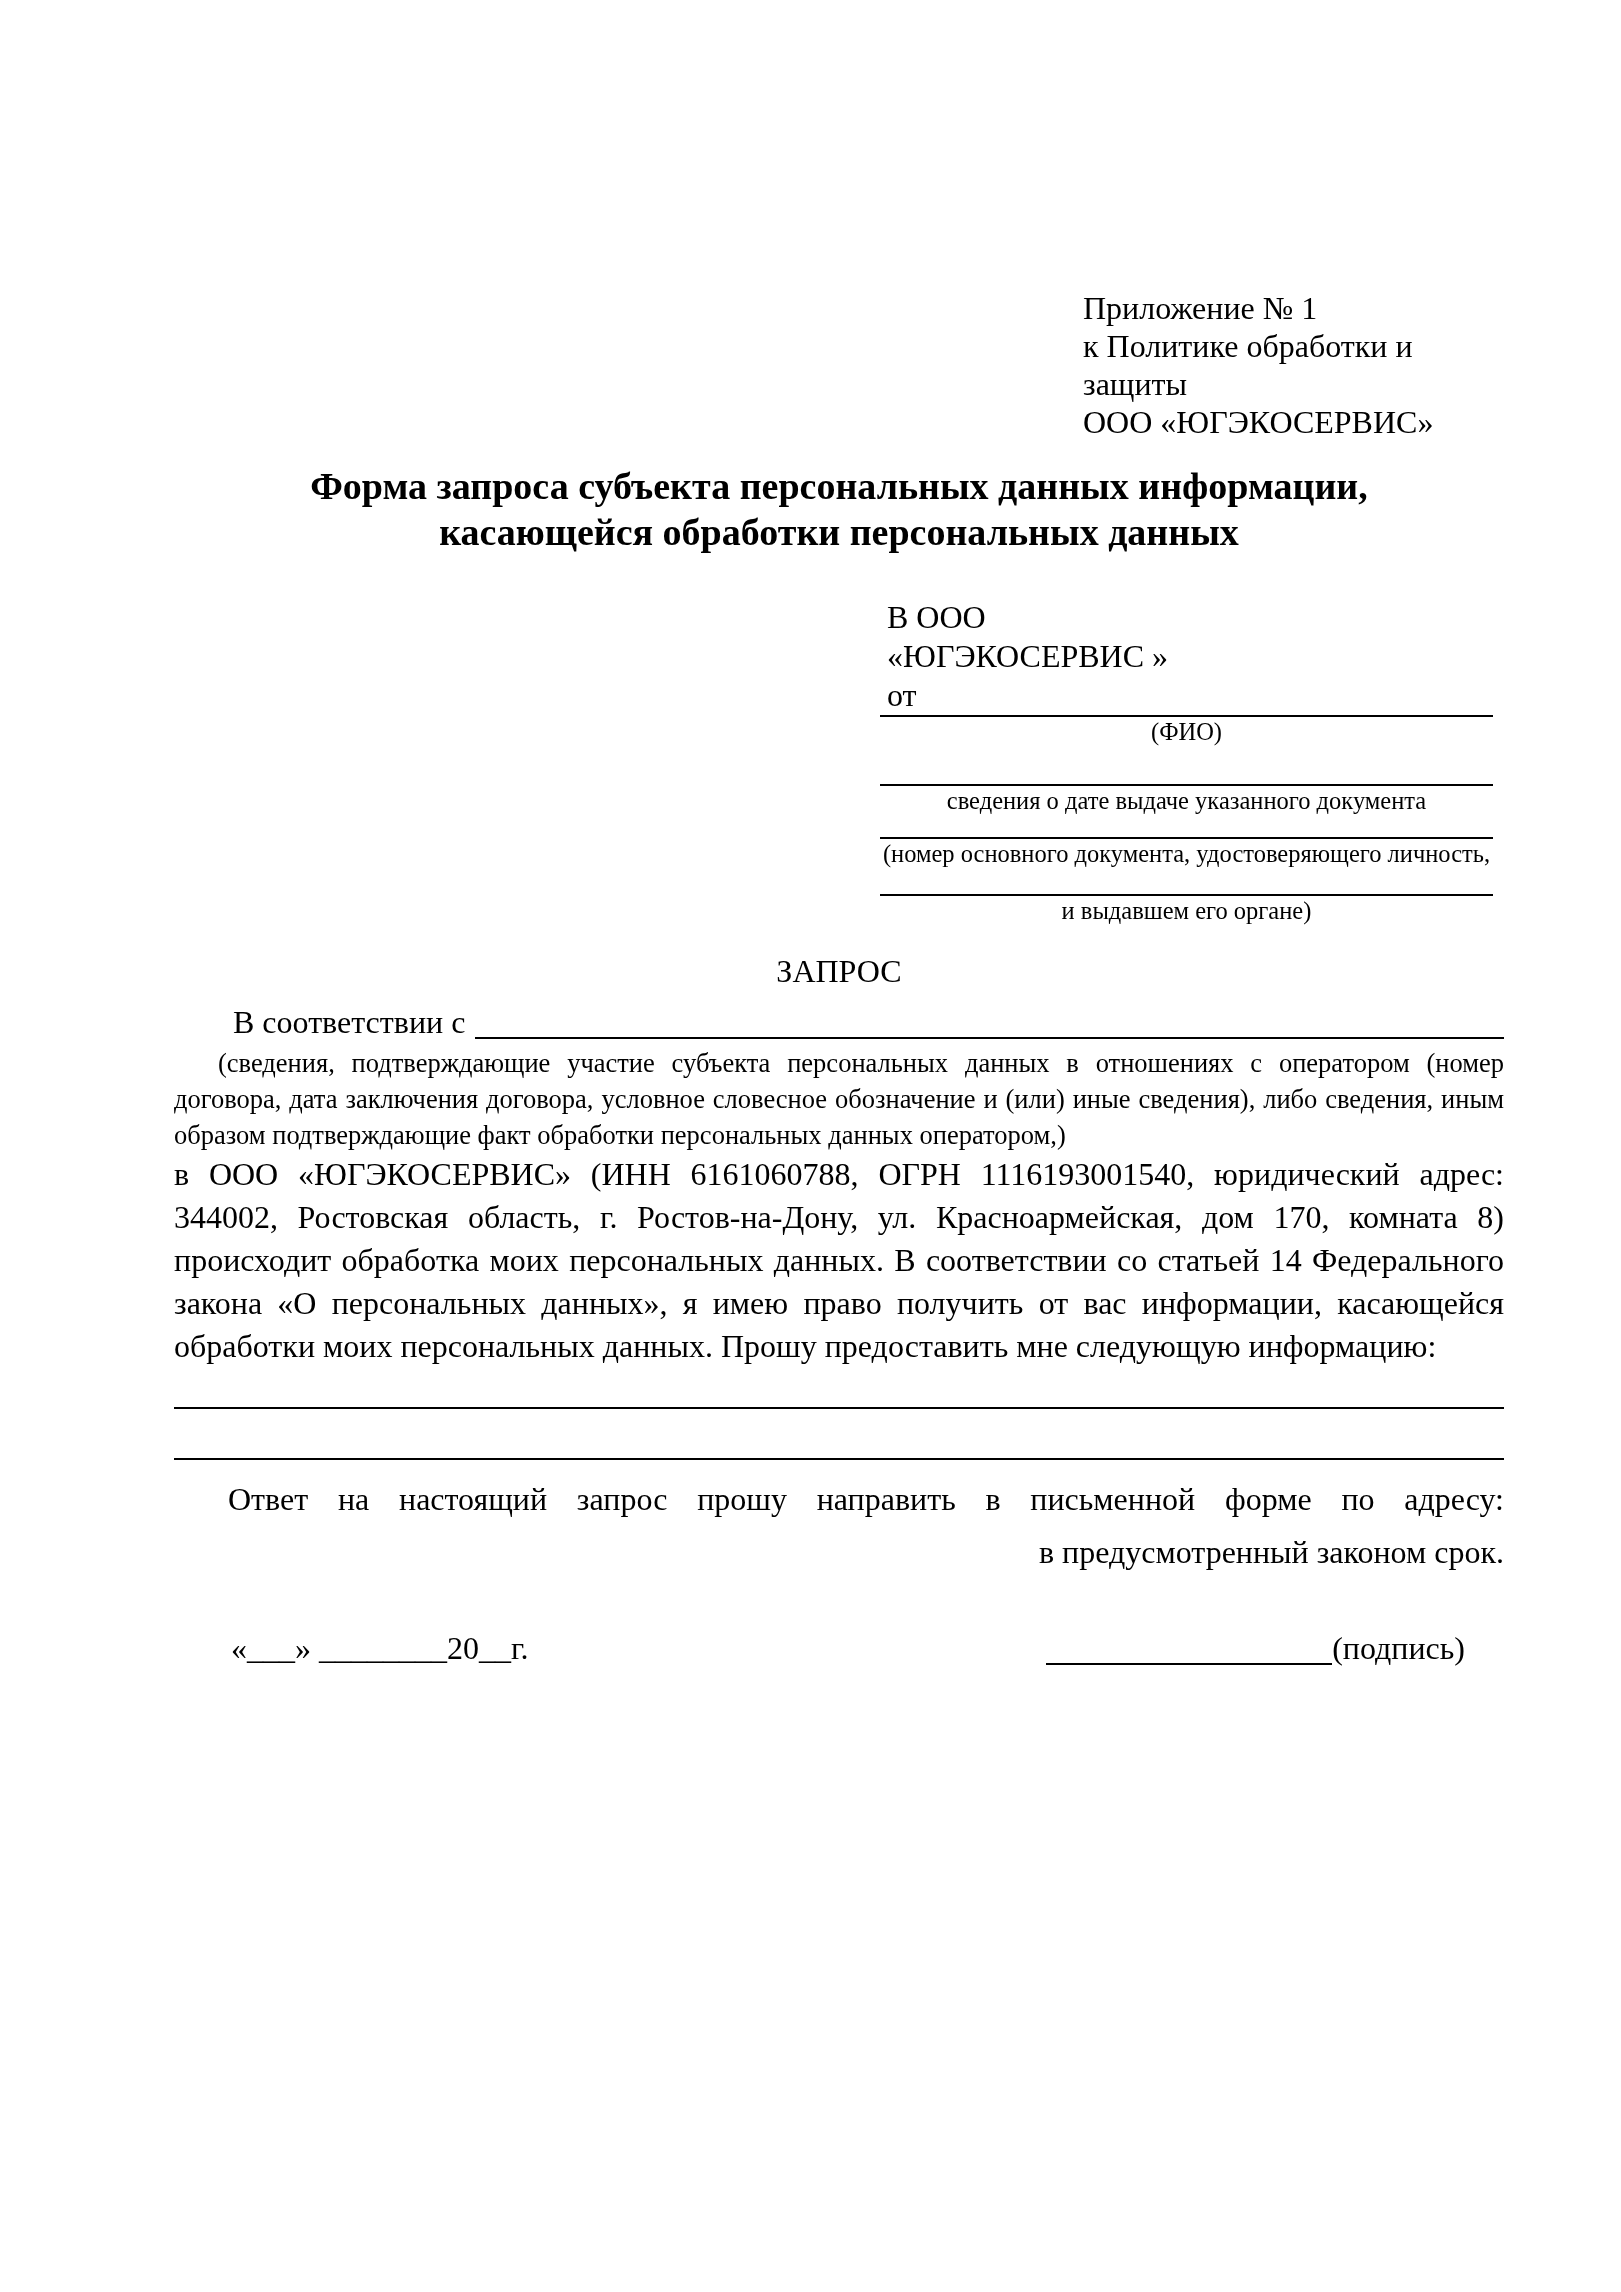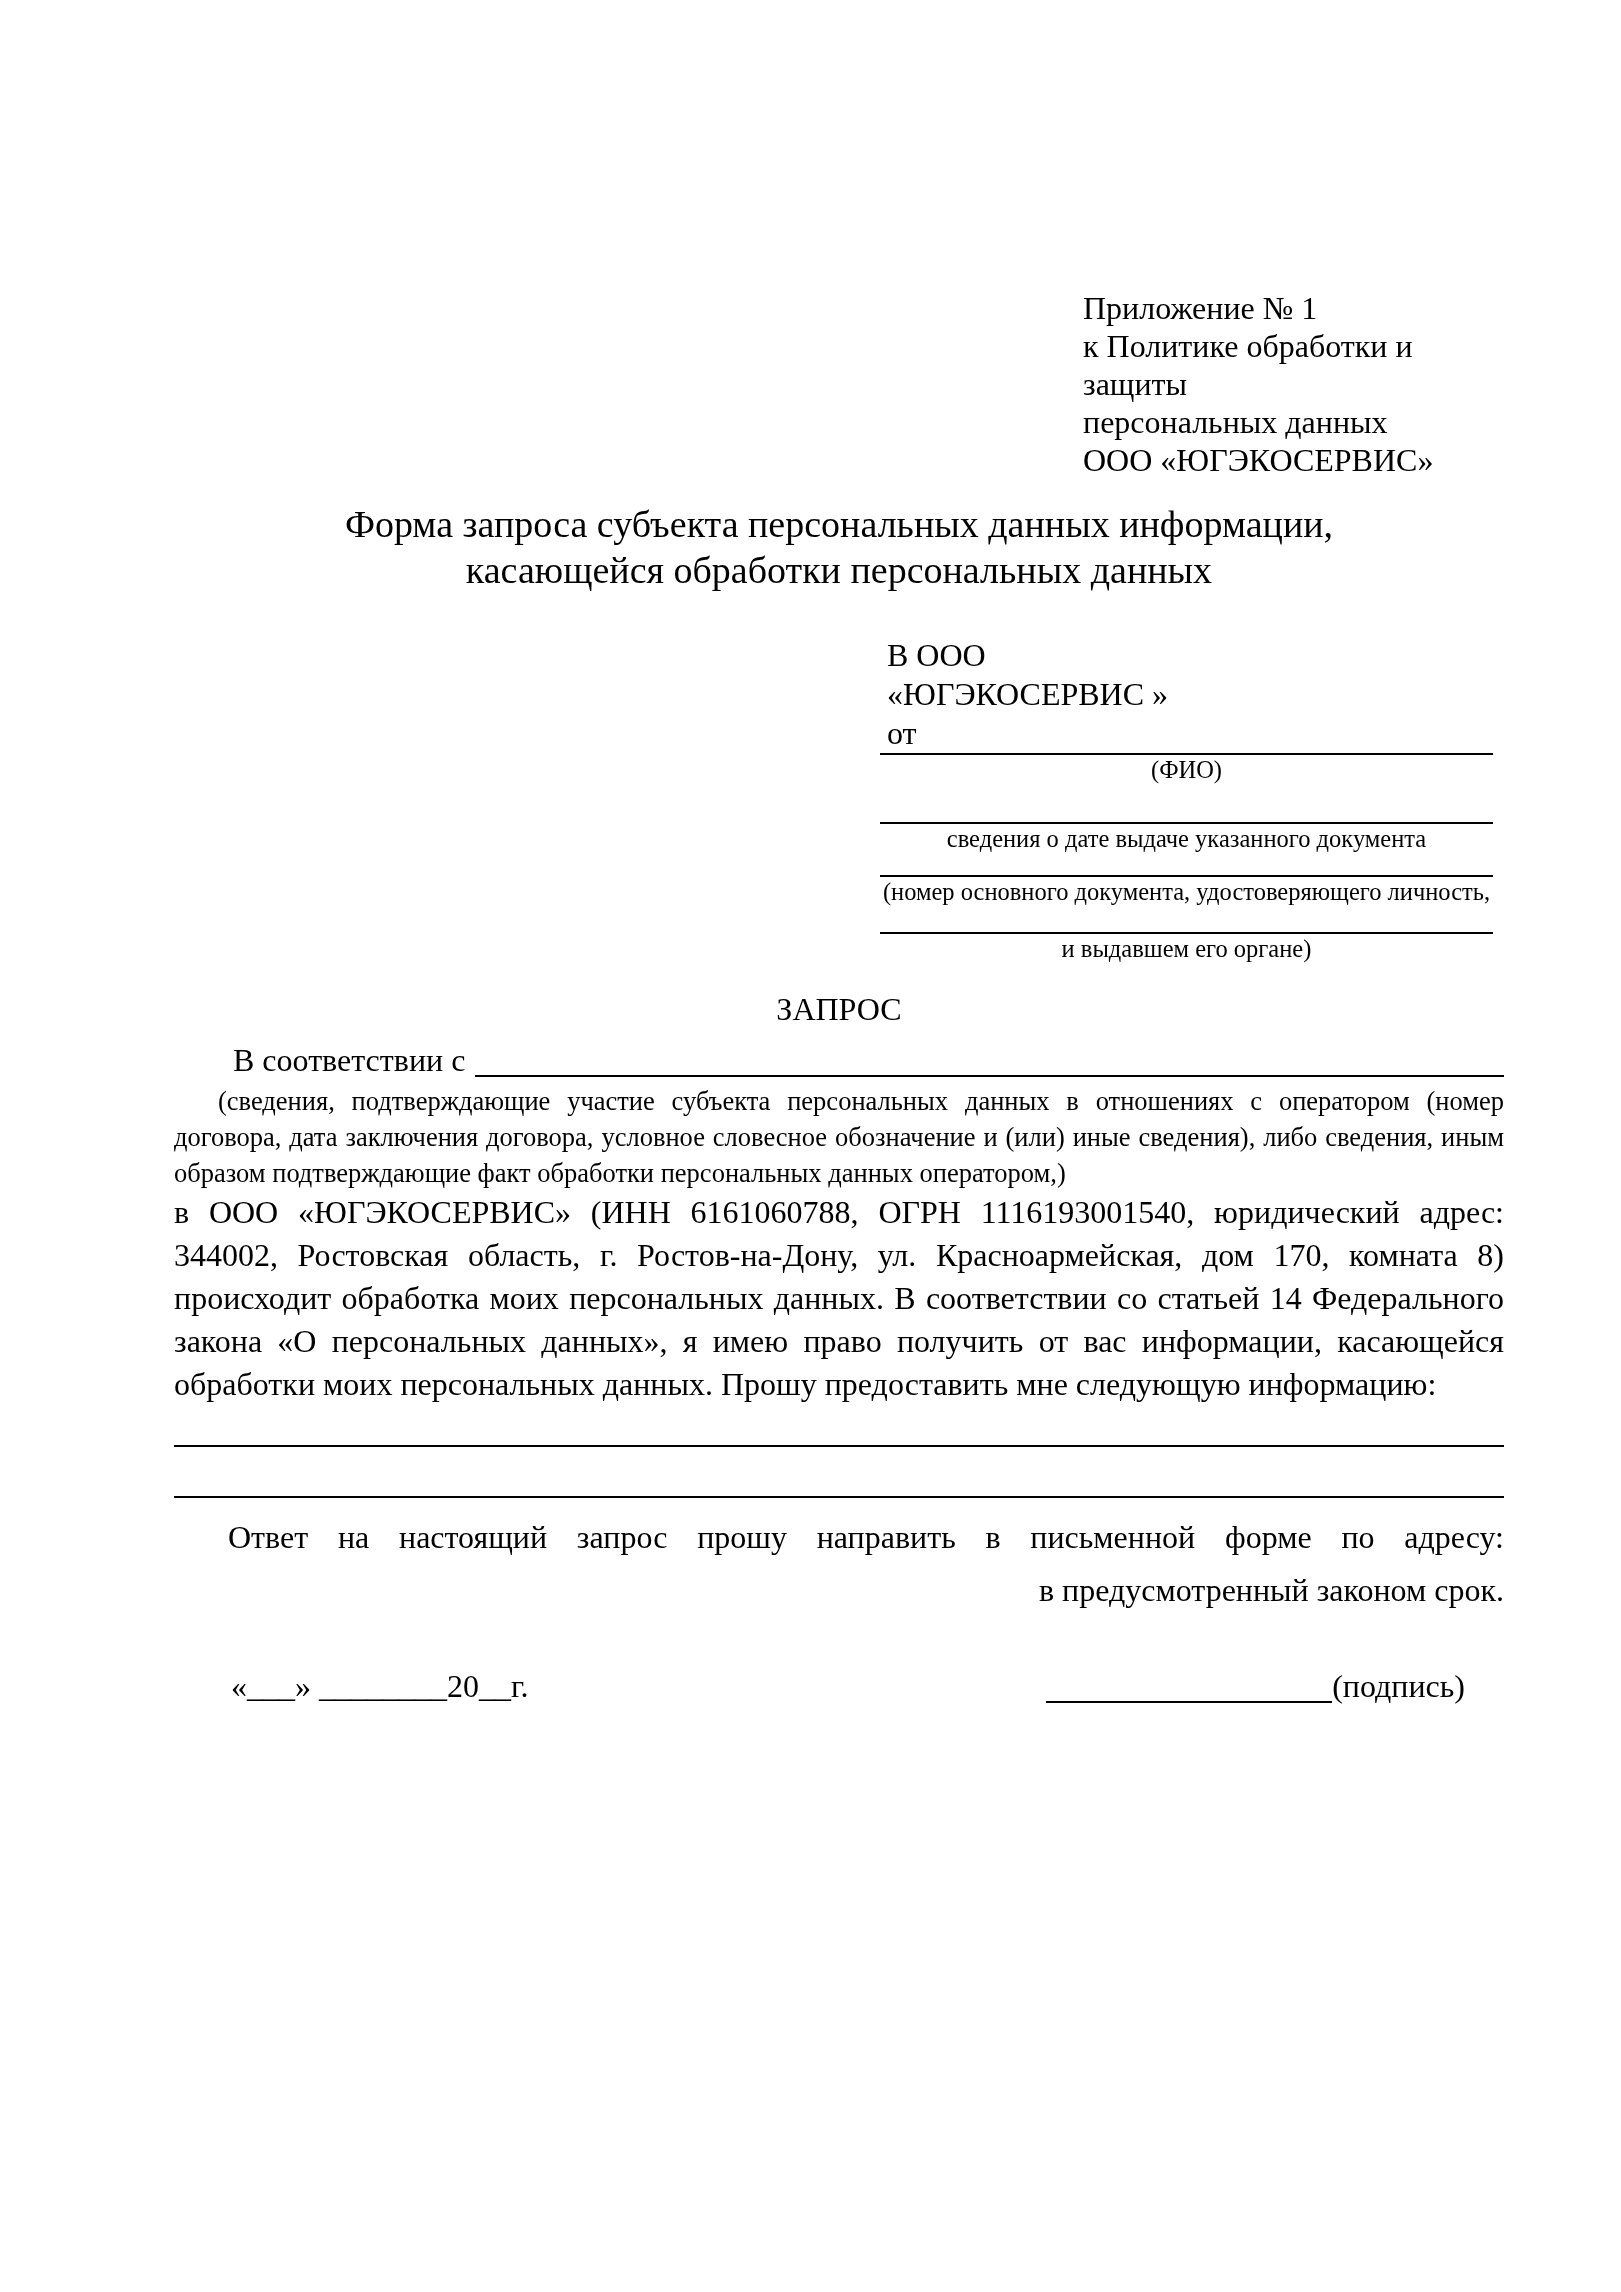--- a/index.html
+++ b/index.html
@@ -12,21 +12,21 @@
     color: #000000;
     font-family: "Liberation Serif", "DejaVu Serif", serif;
     overflow: hidden;
   }
   .content {
     padding: 289px 117px 0 174px;
     width: 100%;
     height: 100%;
   }
   .appendix-header { margin-left: 909px; font-size: 32px; line-height: 38px; }
-  .doc-title { margin-top: 21.6px; text-align: center; font-size: 38px; font-weight: normal; line-height: 46px; }
+  .doc-title { margin-top: 21.6px; text-align: center; font-size: 38px; font-weight: bold; line-height: 46px; }
   .addressee { margin-top: 43px; margin-left: 713px; font-size: 32px; line-height: 39px; }
   .form-rows { margin-left: 706px; width: 613px; }
   .blank { border-bottom: 2.9px solid #000; }
   .b-fio { height: 2px; }
   .b-docnum { height: 23.5px; }
   .b-docdate { height: 39px; }
   .b-docorg { height: 27.4px; }
   .caption { font-size: 24.5px; line-height: 30px; text-align: center; }
   .zapros { margin-top: 23px; text-align: center; font-size: 32px; line-height: 45px; }
   .intro-line { margin-top: 5.9px; display: flex; align-items: flex-end; font-size: 32px; line-height: 45px; }
@@ -48,21 +48,20 @@
 </style>
 </head>
 <body>
 
 <div class="page">
   <div class="content">
 
     <div class="appendix-header">
       <div>Приложение № 1</div>
       <div>к Политике обработки и защиты</div>
-      <div>персональных данных</div>
       <div>ООО «ЮГЭКОСЕРВИС»</div>
     </div>
 
     <div class="doc-title">
       <div>Форма запроса субъекта персональных данных информации,</div>
       <div>касающейся обработки персональных данных</div>
     </div>
 
     <div class="addressee">
       <div>В ООО</div>

